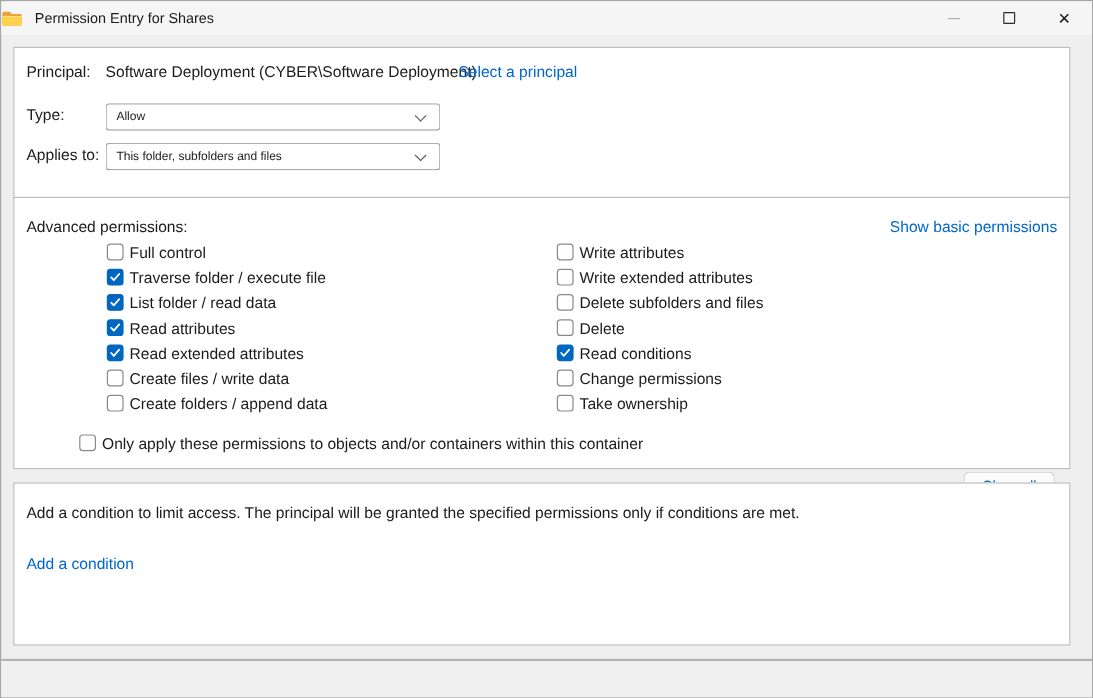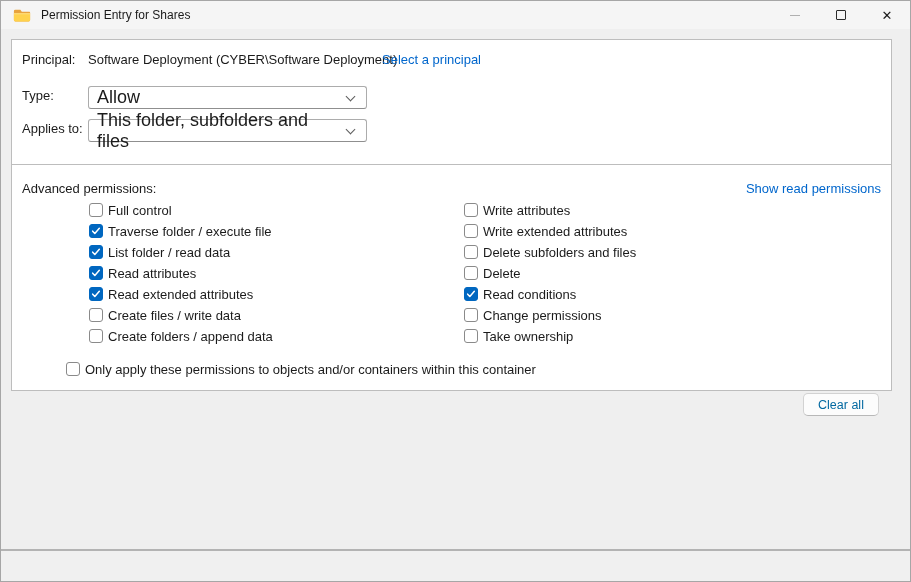--- a/index.html
+++ b/index.html
@@ -8,21 +8,21 @@
 
   .window {
     position:relative; width:911px; height:582px;
     background:#efefef; border:1px solid #a6a6a6; overflow:hidden;
     color:#1b1b1b;
   }
 
   
   .titlebar {
     position:absolute; top:0; left:0; right:0; height:28px;
-    background:#f5f5f5; display:flex; align-items:center; padding-left:12px;
+    background:#f5f5f5; display:flex; align-items:center; padding-left:0;
   }
   .titlebar .app-icon { width:18px; height:15px; margin-right:10px; flex:none; }
   .titlebar .title { font-size:12px; color:#1a1a1a; }
   .win-controls { margin-left:auto; display:flex; height:28px; }
   .win-btn { width:46px; height:28px; display:flex; align-items:center; justify-content:center; cursor:default; }
   .min-glyph { width:10px; height:1px; background:#b0b0b0; }
   .max-glyph { width:10px; height:10px; border:1px solid #2b2b2b; border-radius:1px; }
   .close-glyph { font-size:13px; color:#1a1a1a; line-height:1; }
 
   
@@ -32,21 +32,21 @@
   .panel-3 { top:401px; height:136px; }
 
   .lbl { position:absolute; font-size:13px; color:#1b1b1b; white-space:nowrap; }
   .link { color:#0066cc; font-size:13px; cursor:pointer; text-decoration:none; white-space:nowrap; }
 
   
   .dropdown {
     position:absolute; left:76px; width:279px; height:23px;
     background:#ffffff; border:1px solid #acacac; border-bottom-color:#8f8f8f;
     border-radius:3px; display:flex; align-items:center; padding:0 26px 0 8px;
-    font-size:18px; cursor:default;
+    font-size:10px; cursor:default;
   }
   .dropdown .chevron {
     position:absolute; right:12px; top:6px; width:7px; height:7px;
     border-right:1.3px solid #5c5c5c; border-bottom:1.3px solid #5c5c5c;
     transform:rotate(45deg);
   }
 
   
   .cb-col { position:absolute; top:38px; }
   .cb-col.left  { left:77px; }
@@ -118,21 +118,21 @@
 
     <span class="lbl" style="left:10px; top:81px;">Applies to:</span>
     <div class="dropdown" style="top:79px;">
       <span>This folder, subfolders and files</span>
       <span class="chevron"></span>
     </div>
   </div>
 
   <div class="panel panel-2">
     <span class="lbl" style="left:10px; top:16px;text-align:right;">Advanced permissions:</span>
-    <a class="link show-basic">Show read permissions</a>
+    <a class="link show-basic">Show basic permissions</a>
 
     <div class="cb-col left">
         <div class="cb-row">
           <span class="cb"></span>
           <span class="cb-label">Full control</span>
         </div>
         <div class="cb-row">
           <span class="cb checked">
             <svg viewBox="0 0 12 12" width="10" height="10">
               <path d="M2 6.2l2.6 2.8L10 2.8" stroke="#fff" stroke-width="1.8" fill="none" stroke-linecap="round" stroke-linejoin="round"></path>
@@ -209,19 +209,23 @@
       </div>
 
     <div class="cb-row only-apply-row">
       <span class="cb"></span>
       <span class="cb-label">Only apply these permissions to objects and/or containers within this container</span>
     </div>
 
     <div class="btn btn-clear-all">Clear all</div>
   </div>
 
+  <div class="panel panel-3">
+    <span class="condition-text">Add a condition to limit access. The principal will be granted the specified permissions only if conditions are met.</span>
+    <a class="link add-condition">Add a condition</a>
+  </div>
 
   <div class="footer-divider"></div>
   <div class="footer"></div>
   <div class="btn btn-ok">OK</div>
   <div class="btn btn-cancel">Cancel</div>
 
 </div>
 
 </body></html>

